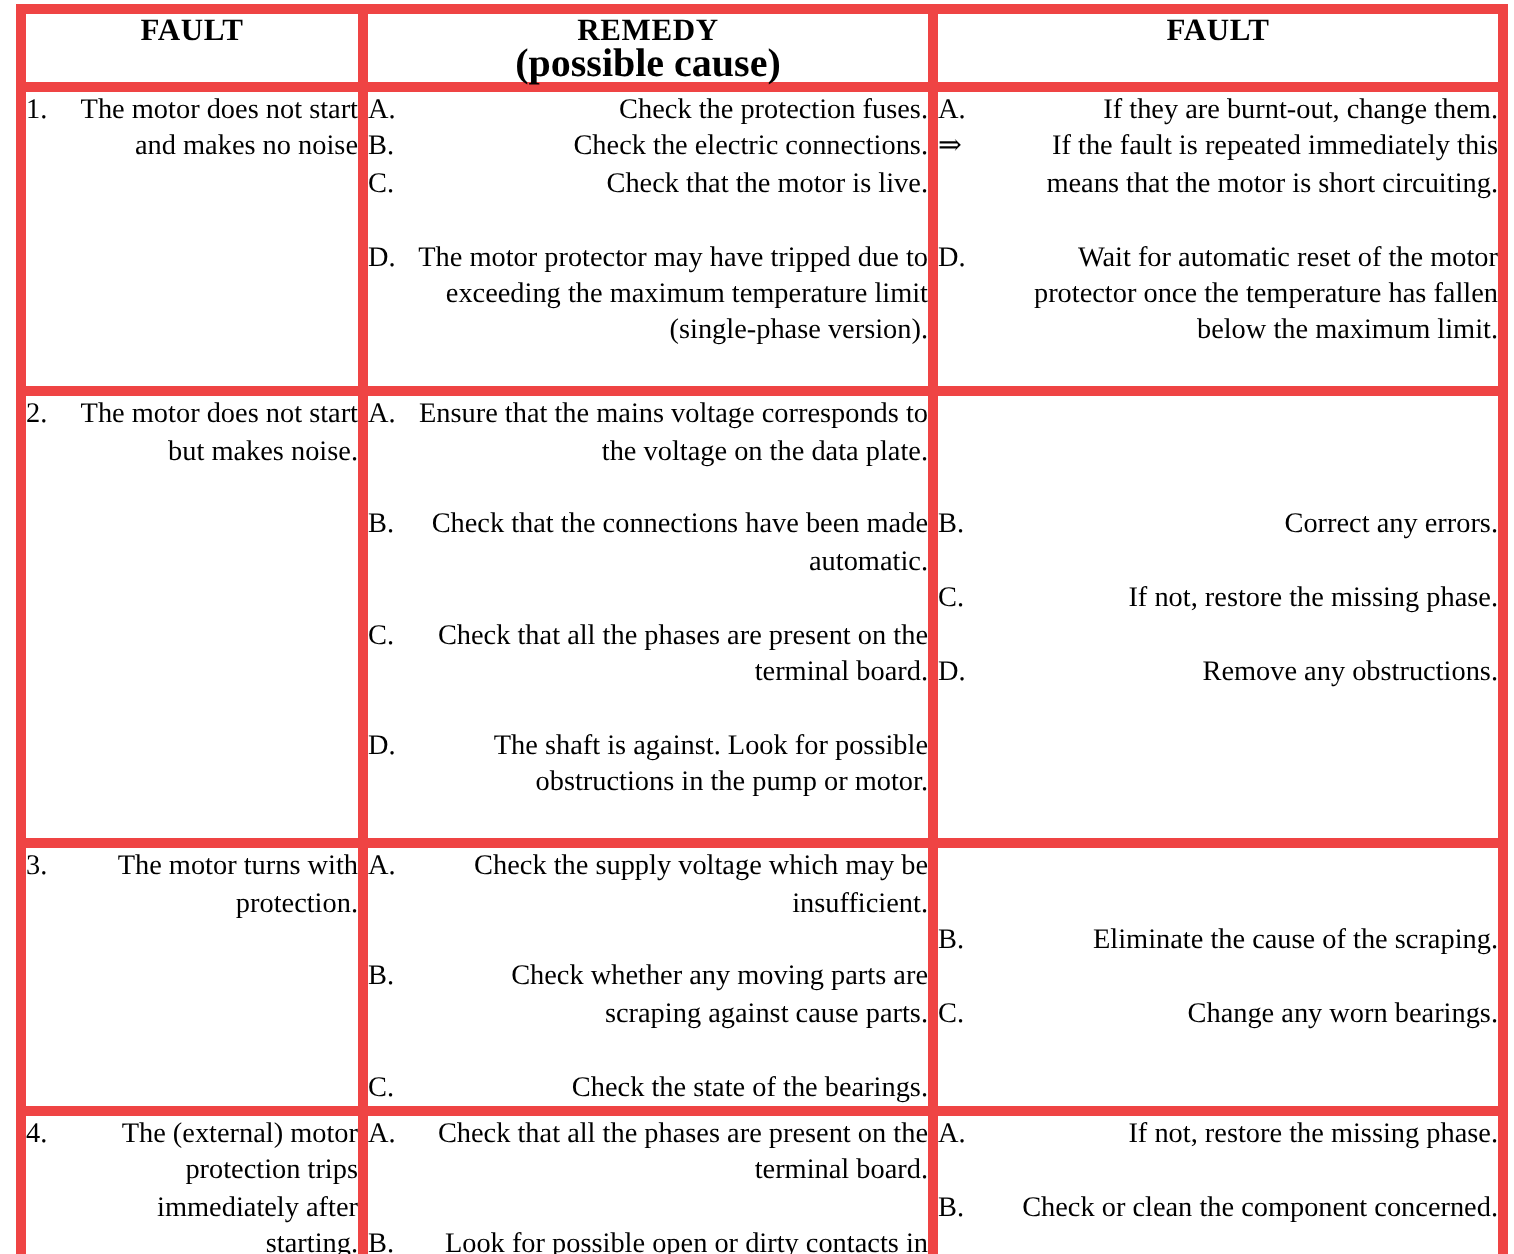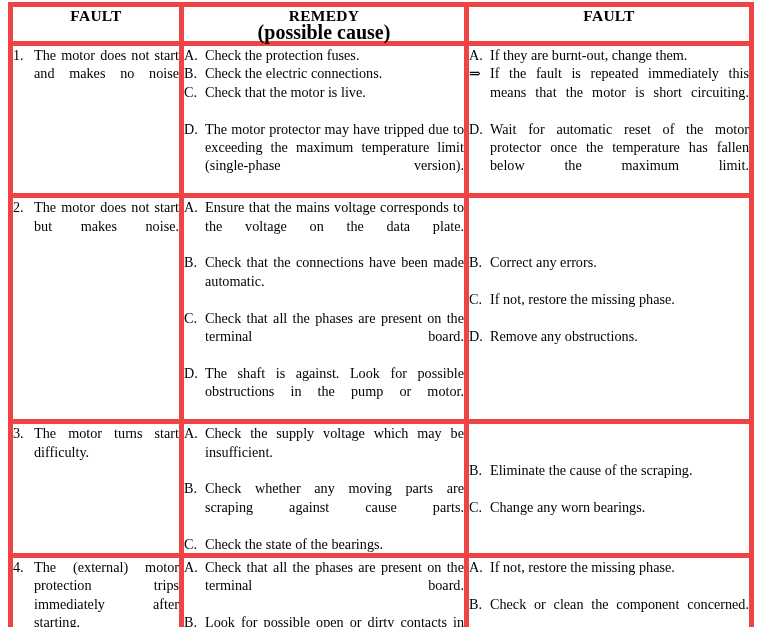--- a/index.html
+++ b/index.html
@@ -74,20 +74,21 @@
   .item > .marker {
     position: absolute;
     left: 0;
     top: 0;
     width: 19px;
     text-align: left;
     white-space: nowrap;
   }
   .item > .body {
     display: block;
+    text-align: right;
   }
   
   .item > .body::after {
     content: "";
     display: inline-block;
     width: 100%;
   }
   .item.nojust { text-align: left; }
   .item.nojust > .body::after { display: none; }
 
@@ -210,21 +211,21 @@
             <span class="marker">D.</span>
             <span class="body">Remove any obstructions.</span>
           </div>
         </td>
       </tr>
 
       <tr>
         <td class="cell fault-col">
           <div class="item">
             <span class="marker">3.</span>
-            <span class="body">The motor turns start difficulty.</span>
+            <span class="body">The motor turns with protection.</span>
           </div>
         </td>
         <td class="cell check-col">
           <div class="item">
             <span class="marker">A.</span>
             <span class="body">Check the supply voltage which may be insufficient.</span>
           </div>
           <div class="item">
             <span class="marker">B.</span>
             <span class="body">Check whether any moving parts are scraping against cause parts.</span>

